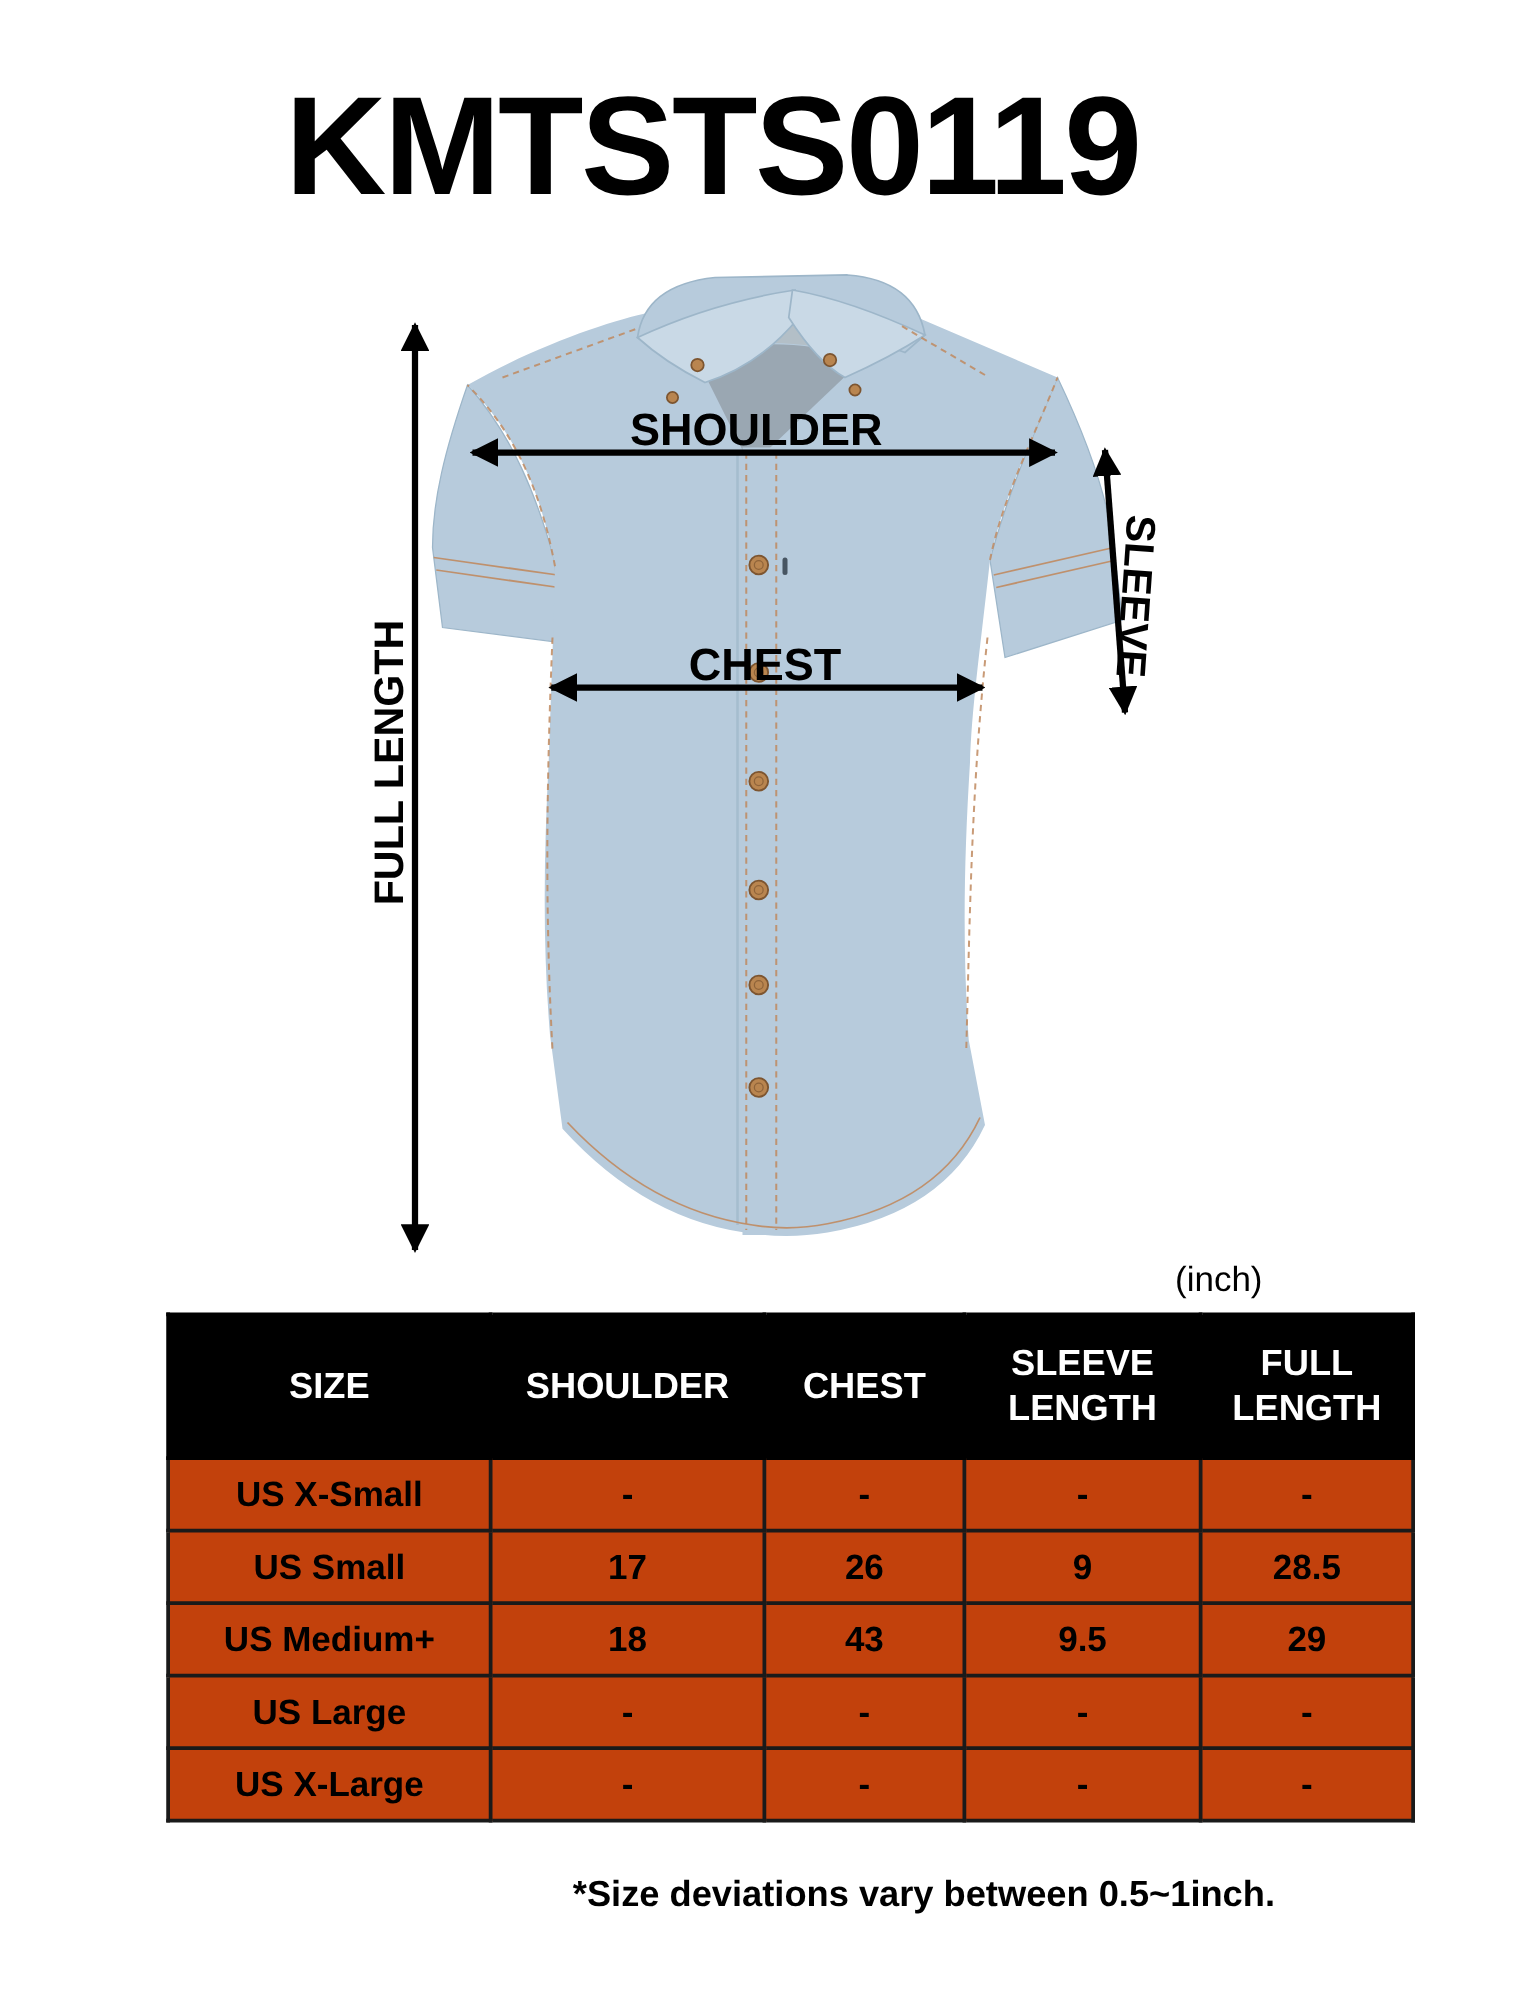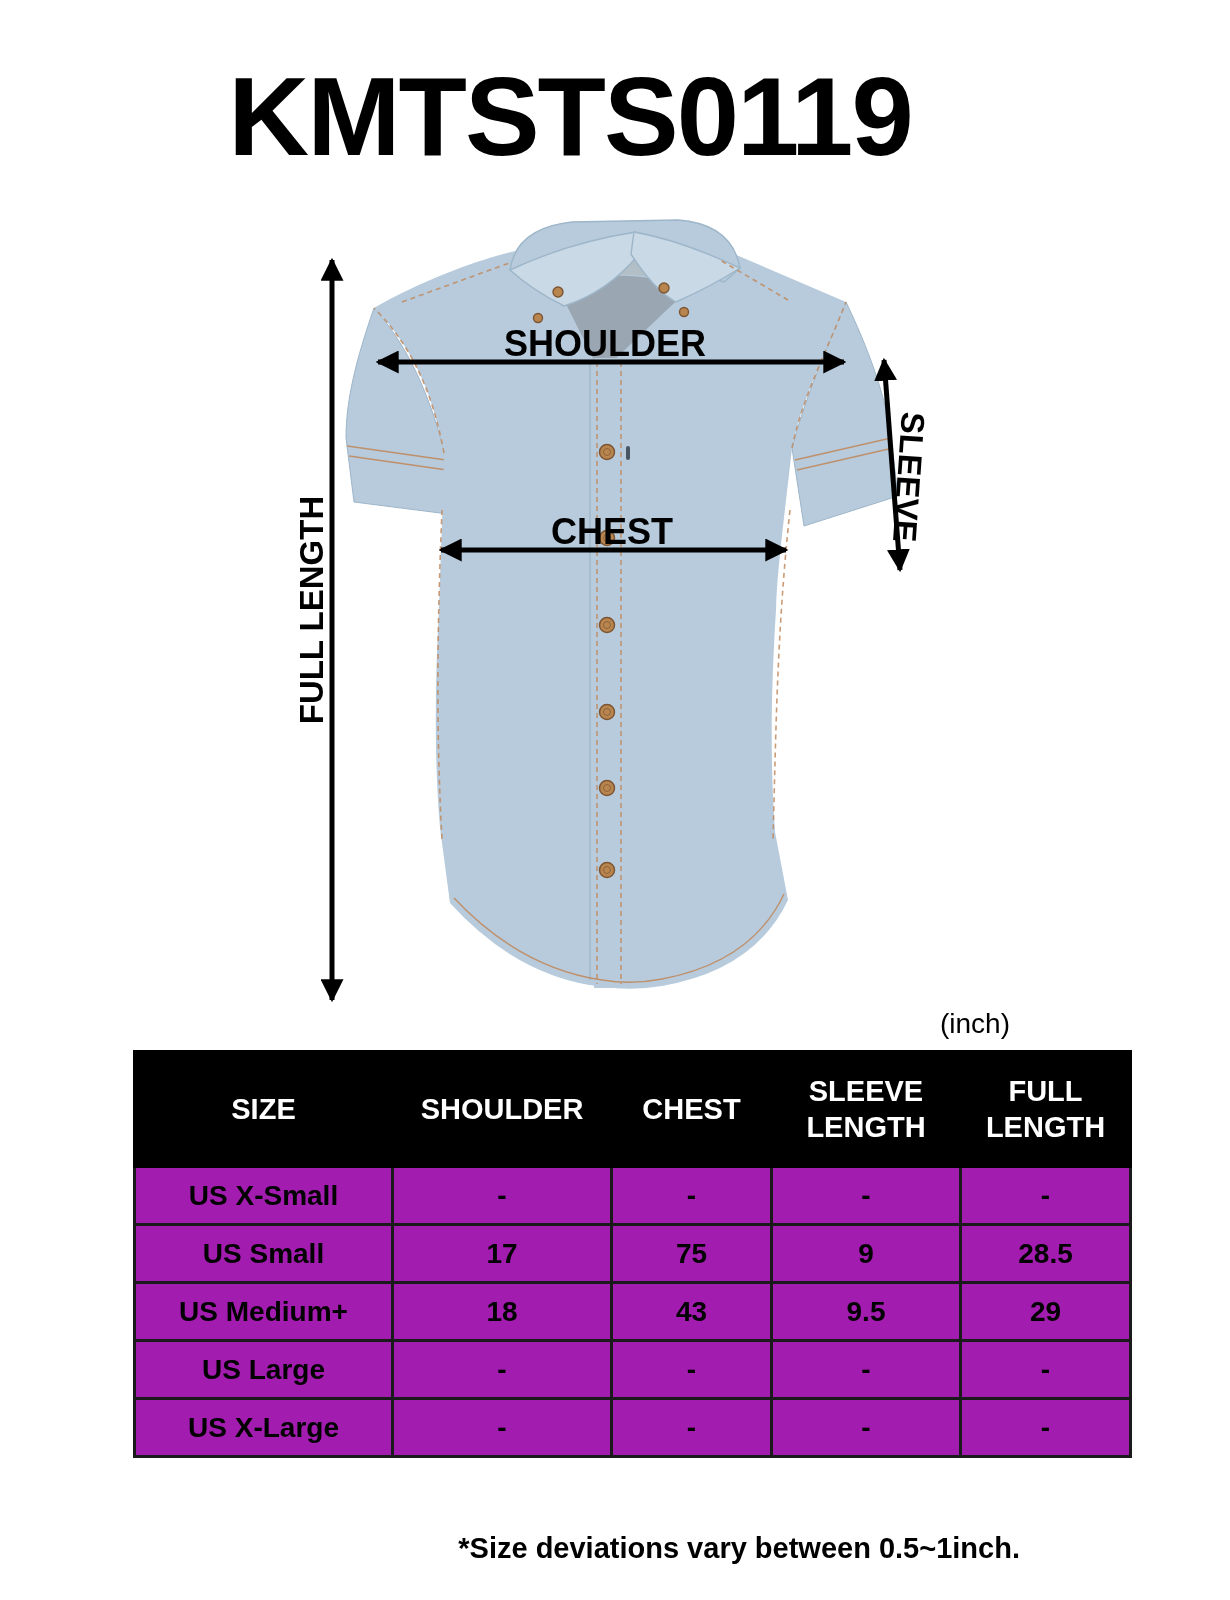--- a/index.html
+++ b/index.html
@@ -24,23 +24,23 @@
     border-collapse:collapse;table-layout:fixed;border:3px solid var(--table-border,#1a1a1a);
   }
   #size-table th{
     background:var(--header-bg,#000);color:var(--header-text,#fff);
     font-size:29px;font-weight:bold;height:112px;line-height:1.25;padding:0;
     border:3px solid var(--header-bg,#000);text-align:center;vertical-align:middle;
   }
   #size-table td{
     border:3px solid var(--table-border,#1a1a1a);height:55px;padding:0;
     text-align:center;vertical-align:middle;font-size:28px;font-weight:bold;color:var(--text,#000);
-    background:#a21caf;
-  }
-  .footnote{position:absolute;right:120px;top:1500px;font-size:29px;font-weight:bold;color:var(--text,#000);margin-top:32px;}
+    background:#c2410c;
+  }
+  .footnote{position:absolute;right:120px;top:1500px;font-size:29px;font-weight:bold;color:var(--text,#000);}
   .stitch-line{stroke:var(--stitch,#c08a5f);stroke-width:1.6;fill:none;stroke-dasharray:5 4;opacity:.85;}
   .seam-solid{stroke:var(--stitch,#c08a5f);stroke-width:1.4;fill:none;opacity:.9;}
   .arrow-line{stroke:var(--arrow,#000);stroke-width:5;}
 </style>
 </head>
 <body>
 
 <div id="canvas">
 
   <div class="title">KMTSTS0119</div>
@@ -166,21 +166,21 @@
         <tr>
           <td>US X-Small</td>
           <td>-</td>
           <td>-</td>
           <td>-</td>
           <td>-</td>
         </tr>
         <tr>
           <td>US Small</td>
           <td>17</td>
-          <td>75</td>
+          <td>26</td>
           <td>9</td>
           <td>28.5</td>
         </tr>
         <tr>
           <td>US Medium+</td>
           <td>18</td>
           <td>43</td>
           <td>9.5</td>
           <td>29</td>
         </tr>

